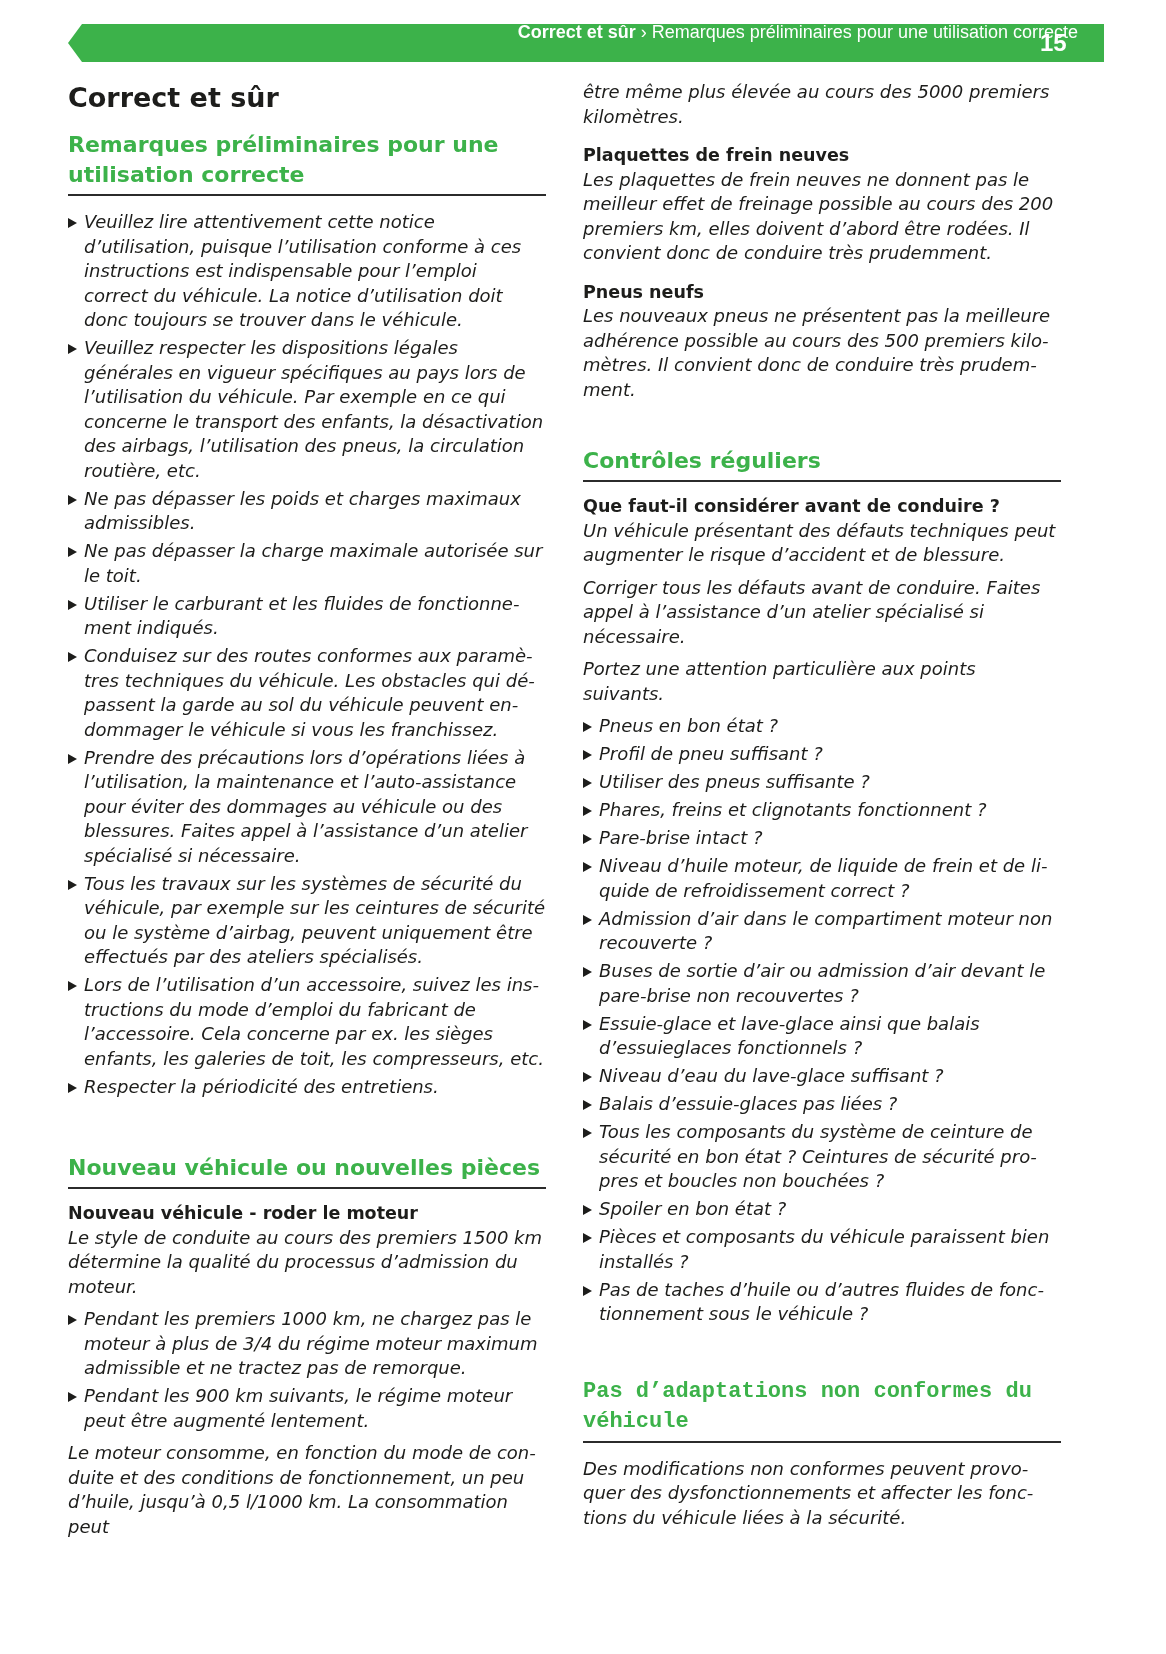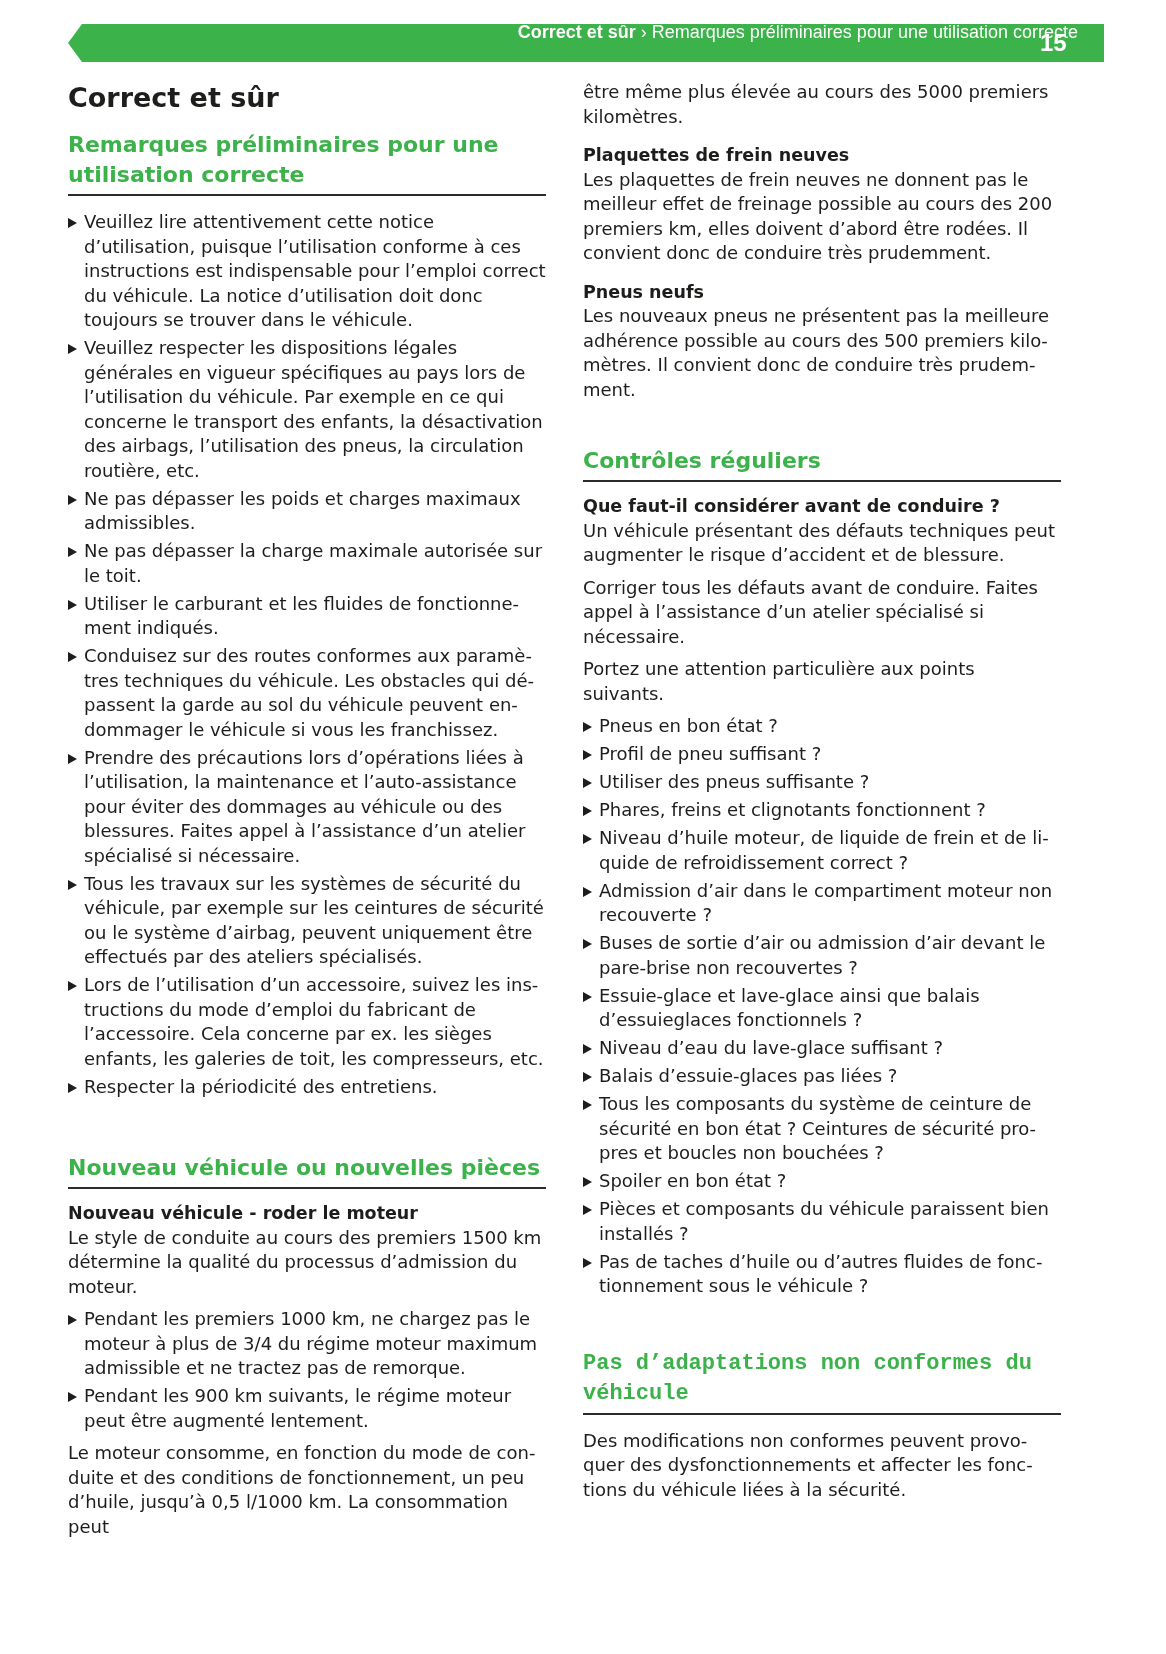--- a/index.html
+++ b/index.html
@@ -21,21 +21,21 @@
     font-size: 24px; line-height: 24px; font-family: "Liberation Sans", sans-serif;
   }
   .col { position: absolute; top: 78px; }
   .col-left { left: 68px; width: 478px; }
   .col-right { left: 583px; width: 478px; }
   .page-title { font-size: 27px; font-weight: bold; margin: 0 0 12px 0; line-height: 40px; color: #1d1d1b; }
   .section-heading {
     color: #3cb24a; font-weight: bold; font-size: 22px; line-height: 30px;
     margin: 0; padding-bottom: 4px; border-bottom: 2px solid #2b2b2b;
   }
-  p, li { font-size: 18px; line-height: 24.5px; margin: 0; }
+  p, li { font-size: 18px; line-height: 24.5px; margin: 0; font-style: italic; }
   .sub-heading { font-weight: bold; font-size: 17.5px; line-height: 24.5px; }
   ul.tri { list-style: none; padding: 0; margin: 0; }
   ul.tri li { position: relative; padding-left: 16px; margin-bottom: 3.5px; }
   ul.tri li .bullet {
     position: absolute; left: 0; top: 8px; width: 0; height: 0;
     border-top: 5px solid transparent; border-bottom: 5px solid transparent;
     border-left: 9px solid #1d1d1b;
   }
   .para { margin-bottom: 8px; }
   .block { margin-bottom: 14px; }
@@ -101,20 +101,21 @@
     <h2 class="section-heading" style="margin-bottom:12px;">Contrôles réguliers</h2>
     <div class="sub-heading">Que faut-il considérer avant de conduire ?</div>
     <p class="para">Un véhicule présentant des défauts techniques peut augmenter le risque d’accident et de blessure.</p>
     <p class="para">Corriger tous les défauts avant de conduire. Faites appel à l’assistance d’un atelier spécialisé si nécessai­re.</p>
     <p class="para">Portez une attention particulière aux points suivants.</p>
     <ul class="tri" id="right-bullets">
         <li><span class="bullet"></span><span>Pneus en bon état ?</span></li>
         <li><span class="bullet"></span><span>Profil de pneu suffisant ?</span></li>
         <li><span class="bullet"></span><span>Utiliser des pneus suffisante ?</span></li>
         <li><span class="bullet"></span><span>Phares, freins et clignotants fonctionnent ?</span></li>
+        <li><span class="bullet"></span><span>Pare-brise intact ?</span></li>
         <li><span class="bullet"></span><span>Niveau d’huile moteur, de liquide de frein et de li­quide de refroidissement correct ?</span></li>
         <li><span class="bullet"></span><span>Admission d’air dans le compartiment moteur non recouverte ?</span></li>
         <li><span class="bullet"></span><span>Buses de sortie d’air ou admission d’air devant le pare-brise non recouvertes ?</span></li>
         <li><span class="bullet"></span><span>Essuie-glace et lave-glace ainsi que balais d’essuie­glaces fonctionnels ?</span></li>
         <li><span class="bullet"></span><span>Niveau d’eau du lave-glace suffisant ?</span></li>
         <li><span class="bullet"></span><span>Balais d’essuie-glaces pas liées ?</span></li>
         <li><span class="bullet"></span><span>Tous les composants du système de ceinture de sécurité en bon état ? Ceintures de sécurité pro­pres et boucles non bouchées ?</span></li>
         <li><span class="bullet"></span><span>Spoiler en bon état ?</span></li>
         <li><span class="bullet"></span><span>Pièces et composants du véhicule paraissent bien installés ?</span></li>
         <li><span class="bullet"></span><span>Pas de taches d’huile ou d’autres fluides de fonc­tionnement sous le véhicule ?</span></li>

